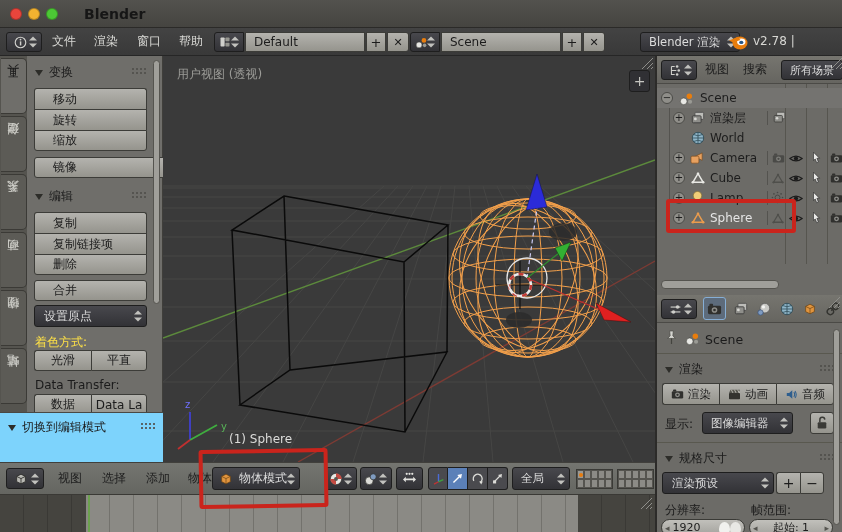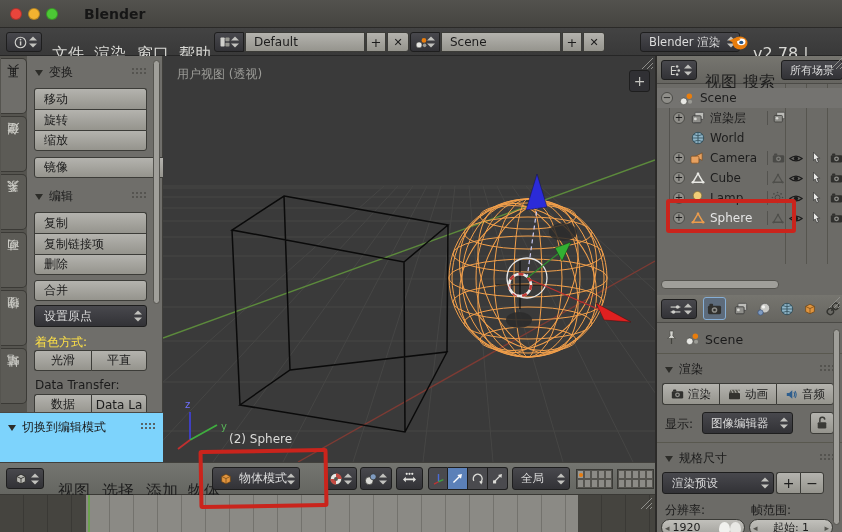--- a/index.html
+++ b/index.html
@@ -3,37 +3,37 @@
 <meta charset="utf-8">
 <style>
 *{box-sizing:border-box;margin:0;padding:0}
 body{background:#1e1e1e;font-family:"DejaVu Sans","Liberation Sans",sans-serif}
 #app{position:relative;width:842px;height:532px;overflow:hidden;background:#6c6b67;font-size:12px;-webkit-user-select:none;user-select:none}
 .abs{position:absolute}
 .titlebar{left:0;top:0;width:842px;height:28px;background:linear-gradient(#53524e,#454440);border-bottom:1px solid #2b2a28}
 .light{position:absolute;top:8px;width:12px;height:12px;border-radius:50%;border:1px solid rgba(0,0,0,.25)}
 .wtitle{position:absolute;left:84px;top:0;line-height:28px;font-weight:bold;font-size:14px;color:#161616}
 .infobar{left:0;top:28px;width:842px;height:28px;background:linear-gradient(#434343,#393939);border-bottom:1px solid #262626}
-.mi{position:absolute;top:12px;line-height:27px;font-size:16px;color:#d8d8d4;cursor:default}
+.mi{position:absolute;top:0;line-height:27px;font-size:12px;color:#d8d8d4;cursor:default}
 .mid{color:#1e1e1e}
 .dk{background:linear-gradient(#48484d,#323236);border:1px solid #1e1e1e;border-radius:3px;color:#dcdcdc}
 .lt{background:linear-gradient(#b4b3ae,#95948d);border:1px solid #3c3c38;border-radius:3px;color:#1c1c1c}
 .ud{position:absolute;right:4px;top:50%;transform:translateY(-50%);width:8px;height:11px}
 .ud::before,.ud::after{content:"";position:absolute;left:0;border-left:4px solid transparent;border-right:4px solid transparent}
 .ud::before{top:0;border-bottom:4.5px solid #c2c2be}
 .ud::after{bottom:0;border-top:4.5px solid #c2c2be}
 .ctr{display:flex;align-items:center;justify-content:center}
 .vtabs{left:0;top:56px;width:27px;height:356px;background:#55544f}
 .vtab{position:absolute;left:1px;width:26px;height:56px;background:#5c5b56;border:1px solid #3b3a36;border-right:none;border-radius:5px 0 0 5px;color:#ccccc6;writing-mode:vertical-rl;transform:rotate(180deg);text-align:center;line-height:24px;font-size:12px;letter-spacing:1px}
 .vtab.act{background:#6f6e6a;color:#1b1b1b}
 .shelf{left:27px;top:56px;width:136px;height:356px;background:#6f6e6a;border-right:1px solid #403f3b}
 .phd{position:absolute;display:flex;align-items:center;gap:6px;color:#1b1b1b;font-size:12px;white-space:nowrap}
 .tri{width:0;height:0;border-left:4.5px solid transparent;border-right:4.5px solid transparent;border-top:6px solid #2d2d29}
 .grip{position:absolute;width:15px;height:9px;background-image:radial-gradient(#504f4b 1px,transparent 1.3px);background-size:4px 4px;opacity:.85}
-.btn{position:absolute;display:flex;align-items:center;padding-left:9px;font-size:12px;height:21px}
+.btn{position:absolute;display:flex;align-items:center;padding-left:18px;font-size:12px;height:21px}
 .btnc{justify-content:center;padding-left:0}
 .opbar{left:0;top:412px;width:163px;height:50px;background:#7dd3fc;border-top:1px solid #494844}
 .vport{left:163px;top:56px;width:492px;height:406px;background:#3a3a3a;overflow:hidden}
 .vlabel{position:absolute;left:14px;top:10px;color:#9c9c98;font-size:12px}
 .objlabel{position:absolute;left:66px;top:376px;color:#dcdcda;font-size:12px}
 .plustab{position:absolute;left:466px;top:14px;width:21px;height:22px;background:#303034;border:1px solid #1e1e1e;border-radius:3px;color:#c6c6c2;font-size:14px}
 .vheader{left:0;top:462px;width:655px;height:33px;background:linear-gradient(#747570,#656661);border-top:1px solid #41403c;border-bottom:1px solid #3a3935}
 .timeline{left:0;top:495px;width:655px;height:37px;background:#46453f}
 .tband{position:absolute;left:86px;top:0;width:492px;height:37px;background:repeating-linear-gradient(90deg,#8b8a85 0 23px,#73726d 23px 24px)}
 .tdark{position:absolute;top:0;height:37px;background:repeating-linear-gradient(90deg,#45443f 0 23px,#3a3935 23px 24px)}
@@ -387,21 +387,21 @@
       <g>
         <line x1="27" y1="384" x2="27" y2="356" stroke="#4040d0" stroke-width="1.8"></line>
         <line x1="27" y1="384" x2="54" y2="369" stroke="#3fae3f" stroke-width="1.8"></line>
         <line x1="27" y1="384" x2="15" y2="393" stroke="#c03030" stroke-width="1.8"></line>
         <text x="22" y="352" fill="#7070ff" font-size="10">z</text>
         <text x="58" y="374" fill="#58b358" font-size="10">y</text>
       </g>
     </svg>
 
     <span class="vlabel">用户视图 (透视)</span>
-    <span class="objlabel">(2) Sphere</span>
+    <span class="objlabel">(1) Sphere</span>
     <div class="plustab ctr">+</div>
     <svg class="cgrip" style="right:1px;top:1px">
         <path d="M1 12 L12 1 M6 12 L12 6 M10 12 L12 10" stroke="#8f8f8b" stroke-width="1" fill="none"></path>
       </svg>
   </div>
 
   <div class="abs vheader">
     <div class="abs dk ctr" style="left:6px;top:5px;width:38px;height:21px">
       <svg class="ic" width="14" height="14" style="margin-right:9px">
           <use href="#i-3dview"></use>

